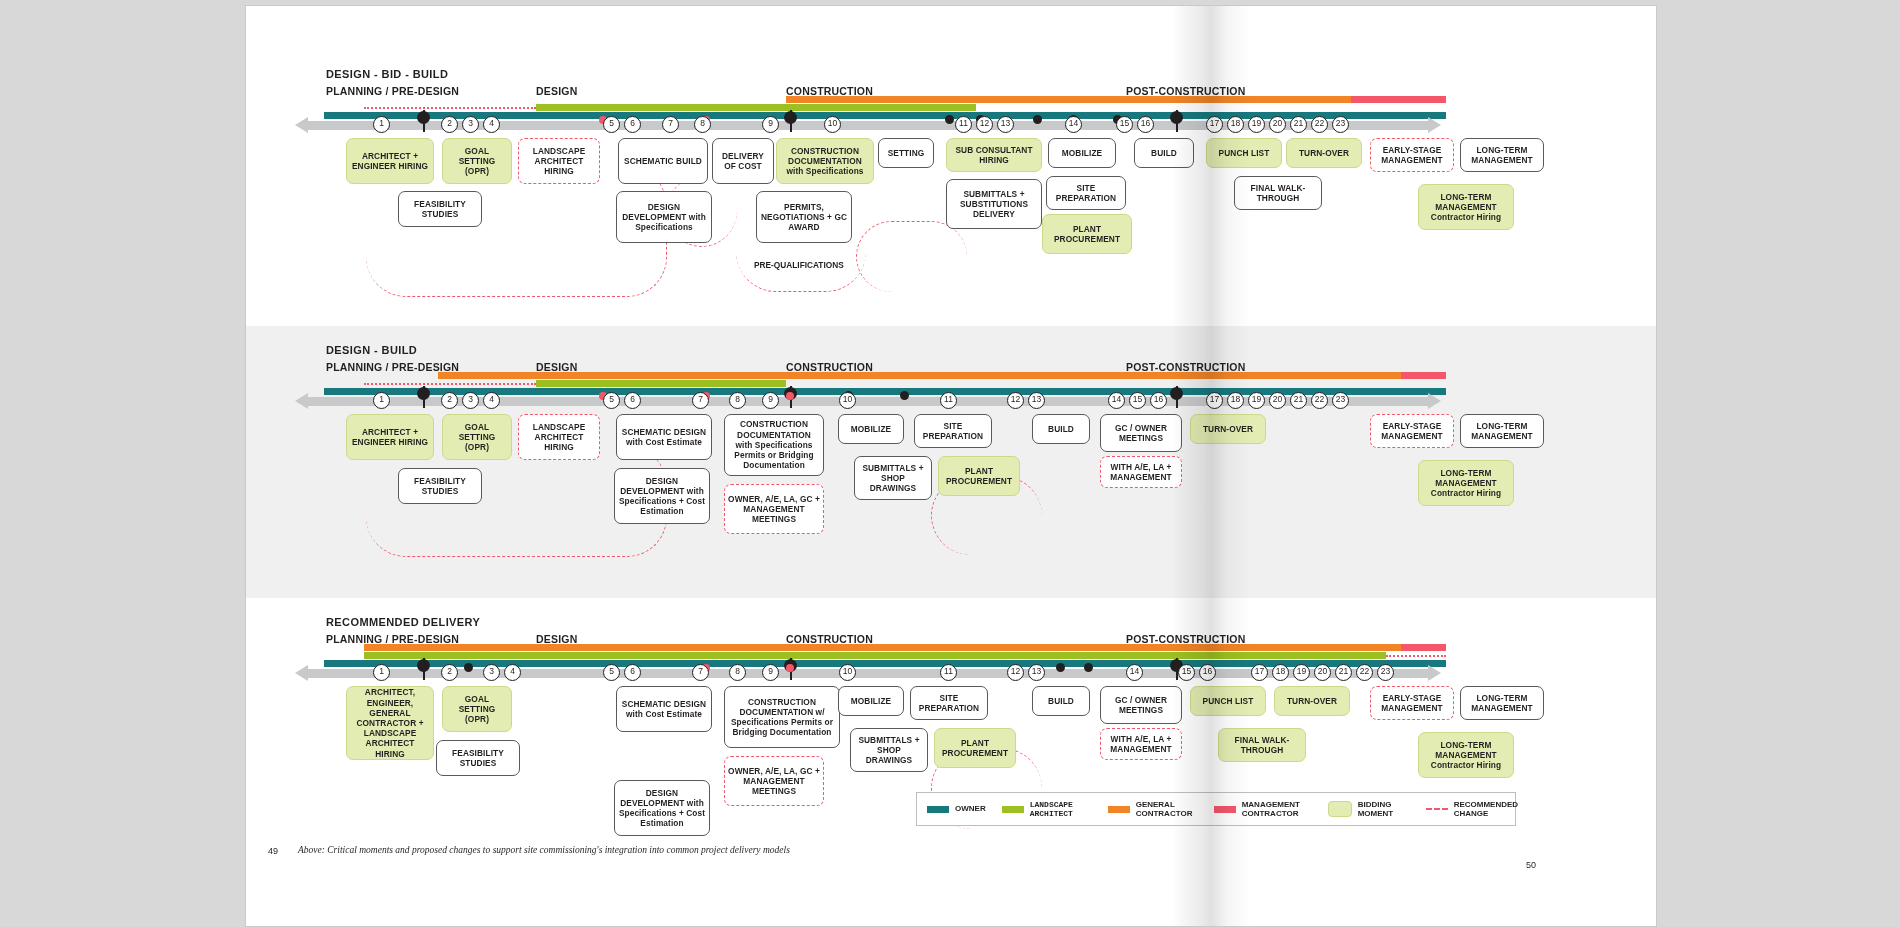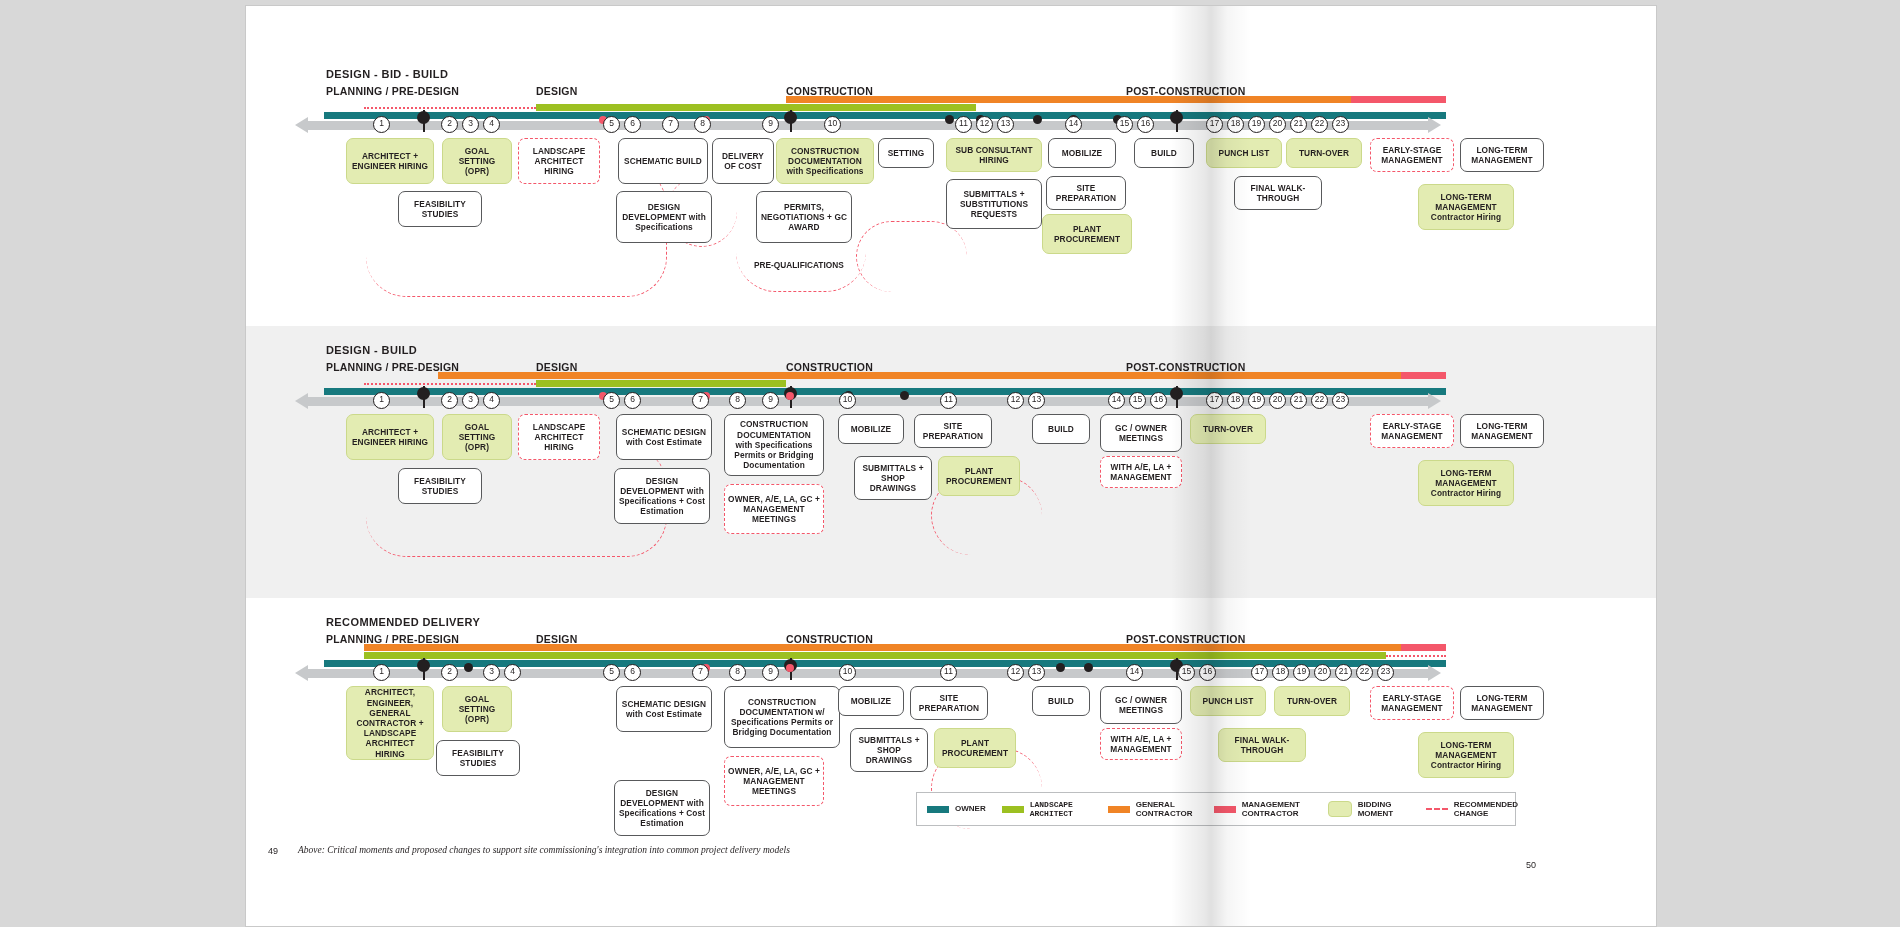--- a/index.html
+++ b/index.html
@@ -129,21 +129,21 @@
     <div class="bx dashed" style="left:272px;top:132px;width:82px;height:46px;">LANDSCAPE ARCHITECT HIRING</div>
     <div class="bx plain" style="left:152px;top:185px;width:84px;height:36px;">FEASIBILITY STUDIES</div>
     <div class="bx plain" style="left:372px;top:132px;width:90px;height:46px;">SCHEMATIC BUILD</div>
     <div class="bx plain" style="left:370px;top:185px;width:96px;height:52px;">DESIGN DEVELOPMENT with Specifications</div>
     <div class="bx plain" style="left:466px;top:132px;width:62px;height:46px;">DELIVERY OF COST</div>
     <div class="bx green" style="left:530px;top:132px;width:98px;height:46px;">CONSTRUCTION DOCUMENTATION with Specifications</div>
     <div class="bx plain" style="left:510px;top:185px;width:96px;height:52px;">PERMITS, NEGOTIATIONS + GC AWARD</div>
     <div class="bx plain" style="left:632px;top:132px;width:56px;height:30px;">SETTING</div>
     <div class="label-free" style="left:508px;top:254px;">PRE-QUALIFICATIONS</div>
     <div class="bx green" style="left:700px;top:132px;width:96px;height:34px;">SUB CONSULTANT HIRING</div>
-    <div class="bx plain" style="left:700px;top:173px;width:96px;height:50px;">SUBMITTALS + SUBSTITUTIONS REQUESTS</div>
+    <div class="bx plain" style="left:700px;top:173px;width:96px;height:50px;">SUBMITTALS + SUBSTITUTIONS DELIVERY</div>
     <div class="bx plain" style="left:802px;top:132px;width:68px;height:30px;">MOBILIZE</div>
     <div class="bx plain" style="left:800px;top:170px;width:80px;height:34px;">SITE PREPARATION</div>
     <div class="bx green" style="left:796px;top:208px;width:90px;height:40px;">PLANT PROCUREMENT</div>
     <div class="bx plain" style="left:888px;top:132px;width:60px;height:30px;">BUILD</div>
     <div class="bx green" style="left:960px;top:132px;width:76px;height:30px;">PUNCH LIST</div>
     <div class="bx green" style="left:1040px;top:132px;width:76px;height:30px;">TURN-OVER</div>
     <div class="bx plain" style="left:988px;top:170px;width:88px;height:34px;">FINAL WALK-THROUGH</div>
     <div class="bx dashed" style="left:1124px;top:132px;width:84px;height:34px;">EARLY-STAGE MANAGEMENT</div>
     <div class="bx green" style="left:1172px;top:178px;width:96px;height:46px;">LONG-TERM MANAGEMENT Contractor Hiring</div>
     <div class="bx plain" style="left:1214px;top:132px;width:84px;height:34px;">LONG-TERM MANAGEMENT</div>

